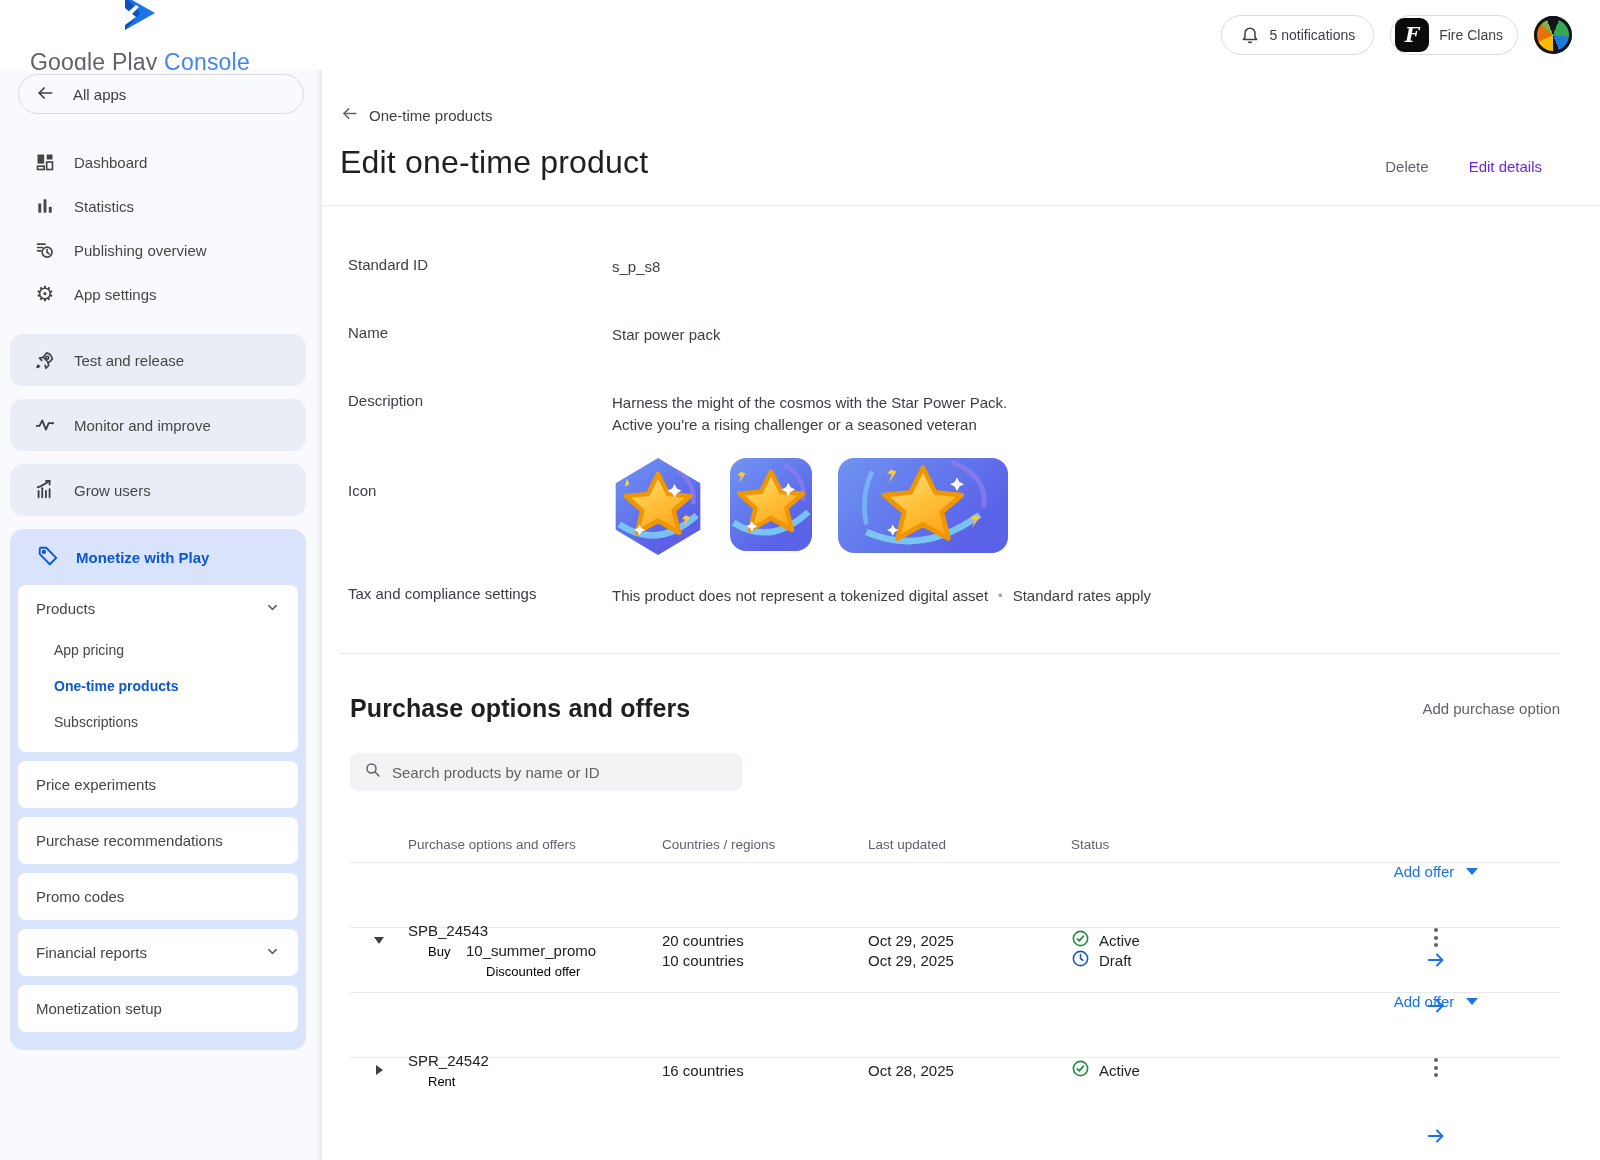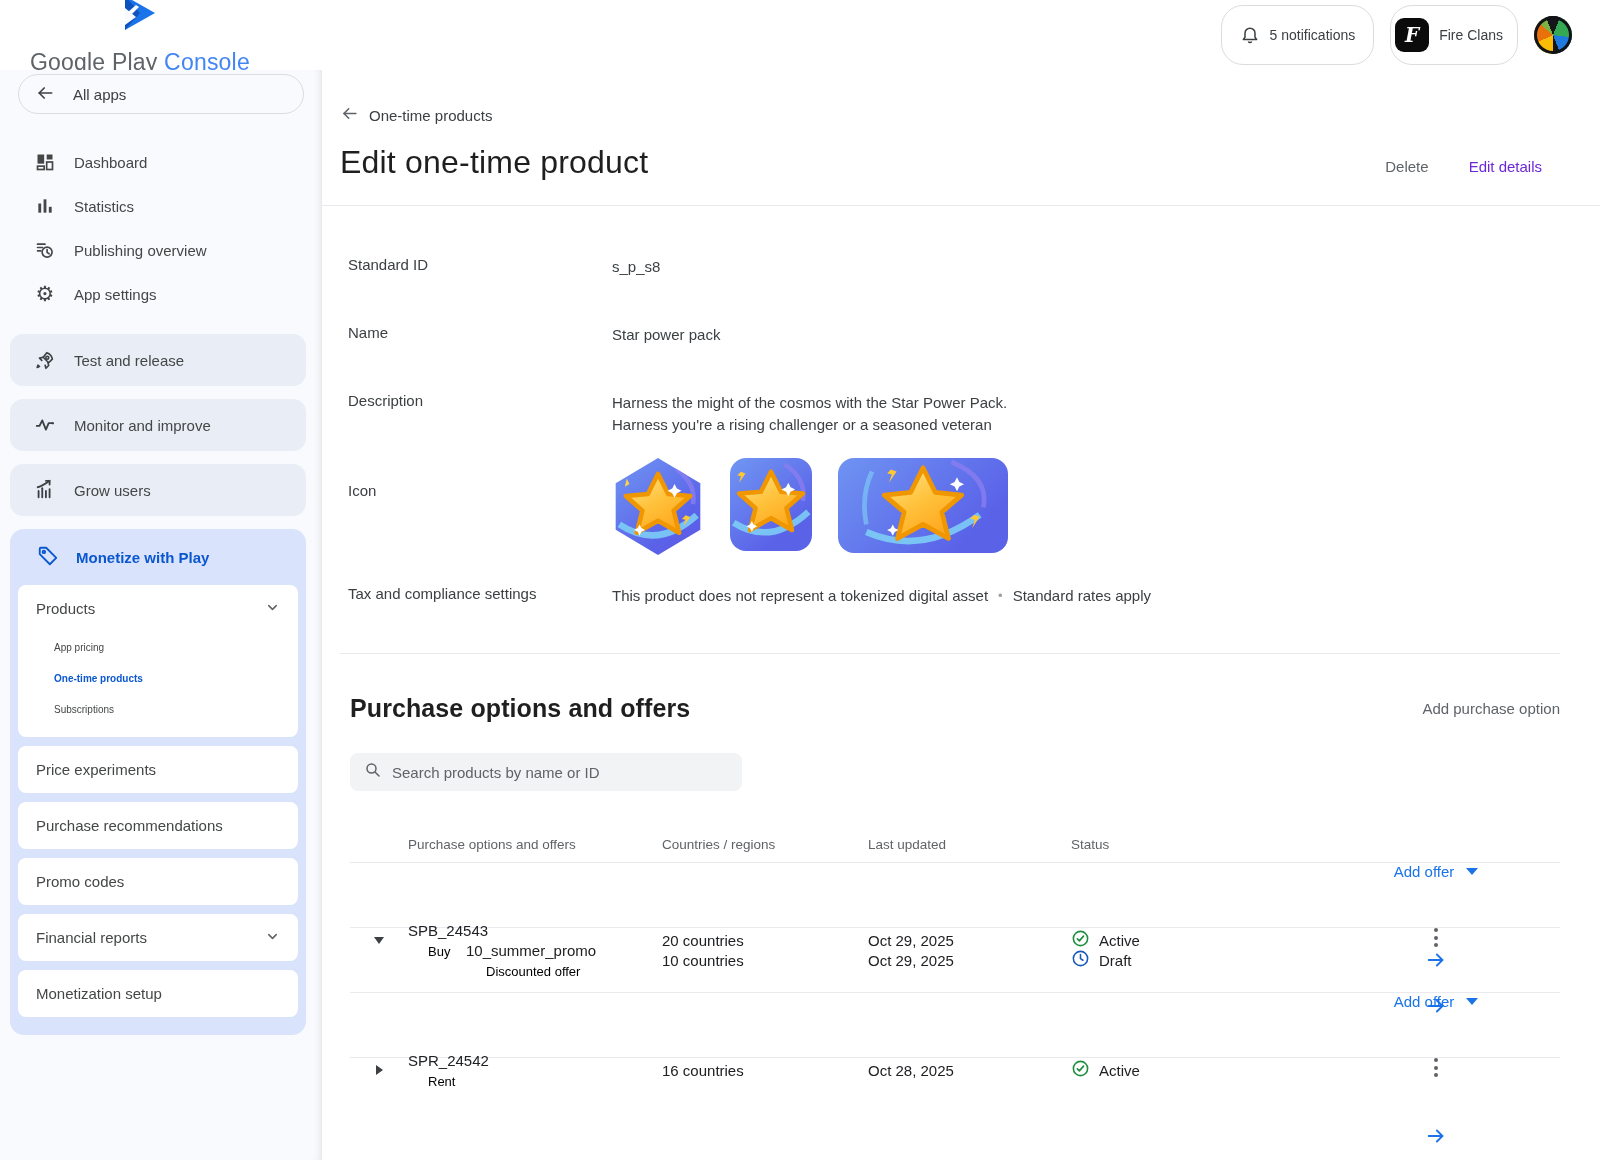--- a/index.html
+++ b/index.html
@@ -5,21 +5,21 @@
   * { margin:0; padding:0; box-sizing:border-box; }
   html,body { width:1600px; height:1160px; background:#fff; font-family:"Liberation Sans", sans-serif; color:#202124; overflow:hidden; }
 
   
   .topbar { height:70px; display:flex; align-items:center; justify-content:space-between; padding:0 28px 0 30px; background:#fff; }
   .brand { display:flex; align-items:center; gap:14px;flex-direction:column; }
   .brand-text { font-size:23px; letter-spacing:.2px; }
   .brand-gray { color:#5f6368; }
   .brand-blue { color:#4285f4; }
   .top-right { display:flex; align-items:center; gap:16px; }
-  .pill { display:flex; align-items:center; gap:10px; height:60px; padding:0 18px; border:1px solid #dadce0; border-radius:22px; background:#fff; font-size:14px; color:#3c4043; cursor:pointer; }
+  .pill { display:flex; align-items:center; gap:10px; height:40px; padding:0 18px; border:1px solid #dadce0; border-radius:22px; background:#fff; font-size:14px; color:#3c4043; cursor:pointer; }
   .pill.app { padding:0 14px 0 4px; }
   .app-icon { width:34px; height:34px; border-radius:9px; background:#0b0b0b; color:#fff; display:flex; align-items:center; justify-content:center; font-family:"DejaVu Serif", serif; font-style:italic; font-weight:bold; font-size:20px; }
   .avatar { width:38px; height:38px; border-radius:50%; background:
       conic-gradient(#15161a 0 6%, #34a853 6% 27%, #1f7ae0 27% 44%, #15161a 44% 50%, #fbbc05 50% 68%, #e8710a 68% 86%, #7cb342 86% 94%, #15161a 94% 100%);
       box-shadow: inset 0 0 0 3px #121317; cursor:pointer; }
 
   
   .layout { display:flex; height:1090px; }
 
   
@@ -28,21 +28,21 @@
   .navitem { display:flex; align-items:center; gap:17px; height:44px; padding-left:33px; font-size:15px; color:#444746; cursor:pointer; }
   .navitem .ic { width:24px; height:24px; display:flex; align-items:center; justify-content:center; color:#444746; font-size:21px; }
   .groupbox { display:flex; align-items:center; gap:17px; height:52px; margin:0 16px 13px 10px; padding-left:23px; background:#e9eef6; border-radius:13px; font-size:15px; color:#444746; cursor:pointer; }
   .groupbox .ic { width:24px; height:24px; display:flex; align-items:center; justify-content:center; }
   .spacer18 { height:18px; }
 
   .monetize { margin:0 16px 0 10px; background:#d9e3fb; border-radius:14px; padding-bottom:9px; }
   .monetize-head { display:flex; align-items:center; gap:17px; height:56px; padding-left:27px; color:#0b57d0; font-size:15px; font-weight:bold; cursor:pointer; }
   .mcard { background:#fff; border-radius:8px; margin:0 8px 9px 8px; }
   .mcard-row { display:flex; align-items:center; justify-content:space-between; height:47px; padding:0 18px; font-size:15px; color:#444746; cursor:pointer; }
-  .msub { display:block; padding:10px 0 10px 36px; font-size:10px; color:#444746; cursor:pointer; }
+  .msub { display:block; padding:10px 0 10px 36px; font-size:14px; color:#444746; cursor:pointer; }
   .msub.sel { color:#0b57d0; font-weight:bold; }
   .mcard.products { padding-bottom:12px; }
 
   
   .main { flex:1; background:#fff; padding:0 0 0 18px; }
   .crumb { display:flex; align-items:center; gap:10px; margin:34px 0 0 0; font-size:15px; color:#3c4043; cursor:pointer; }
   .title-row { display:flex; align-items:flex-end; justify-content:space-between; margin-top:18px; padding-right:58px; }
   .page-title { font-size:32px; font-weight:normal; color:#1f1f1f; letter-spacing:.2px; }
   .actions { display:flex; gap:40px; font-size:15px; padding-bottom:6px; }
   .act-gray { color:#5f6368; cursor:pointer; }
@@ -308,21 +308,21 @@
         <div class="fvalue">s_p_s8</div>
       </div>
       <div class="frow">
         <div class="flabel">Name</div>
         <div class="fvalue">Star power pack</div>
       </div>
       <div class="frow">
         <div class="flabel">Description</div>
         <div class="fvalue">
           <div>Harness the might of the cosmos with the Star Power Pack.</div>
-          <div>Harness you're a rising challenger or a seasoned veteran</div>
+          <div>Active you're a rising challenger or a seasoned veteran</div>
         </div>
       </div>
       <div class="frow icons-row">
         <div class="flabel">Icon</div>
         <div class="icons-wrap">
           <div class="picon p-hex">
             <svg viewBox="0 0 100 105">
               <path d="M8 72 Q50 100 92 62" stroke="#7fd2f7" stroke-width="7" fill="none" opacity=".85"></path>
               <path d="M70 12 Q92 28 88 50" stroke="#8a7df0" stroke-width="5" fill="none" opacity=".8"></path>
               <polygon points="50,17 61,39 85,41 67,57 73,81 50,68 27,81 33,57 15,41 39,39" fill="url(#goldg)" stroke="#ef9600" stroke-width="5" stroke-linejoin="round"></polygon>

